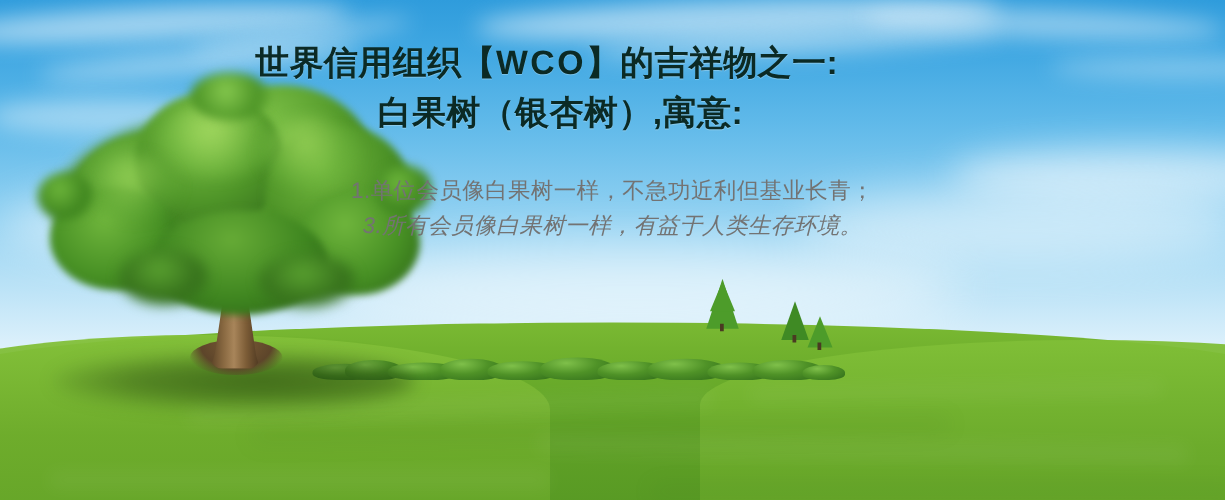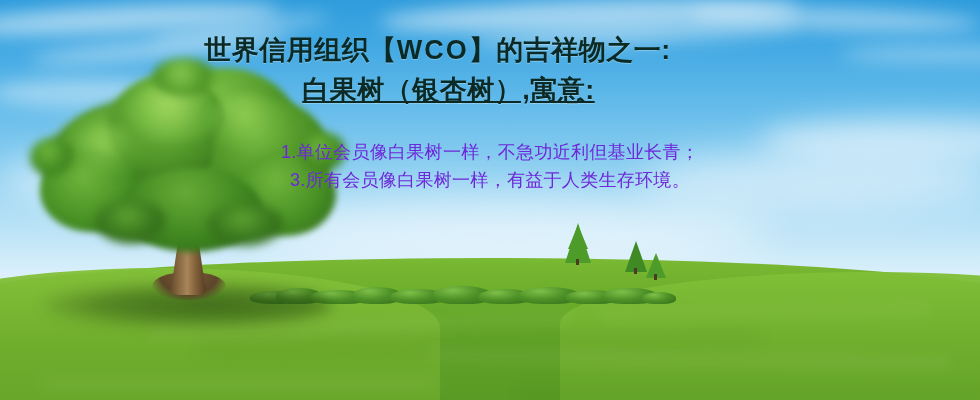--- a/index.html
+++ b/index.html
@@ -117,35 +117,35 @@
   .title-line{
     color:#0b2a25;
     font-size:27px;
     font-weight:bold;
     line-height:40px;
     letter-spacing:.5px;
     white-space:nowrap;
     text-shadow:0 1px 0 rgba(255,255,255,.25);
   }
   .title-line .wco{letter-spacing:2px;}
-  .t2{padding-left:22px;text-decoration:underline;}
+  .t2{padding-left:22px;}
 
   .body-block{
     position:absolute;left:0;top:138px;width:980px;
     text-align:center;
   }
   .body-line{
-    color:#6d28d9;
+    color:#737373;
     font-size:18px;
     font-weight:normal;
     line-height:28px;
     letter-spacing:.3px;
     white-space:nowrap;
   }
-  .body-line.b3{}
+  .body-line.b3{font-style:italic;}
 </style>
 </head>
 <body>
 
 <div id="banner">
 
   <div class="sky"></div>
   <div class="cloud c1"></div>
   <div class="cloud c2"></div>
   <div class="cloud c3"></div>

